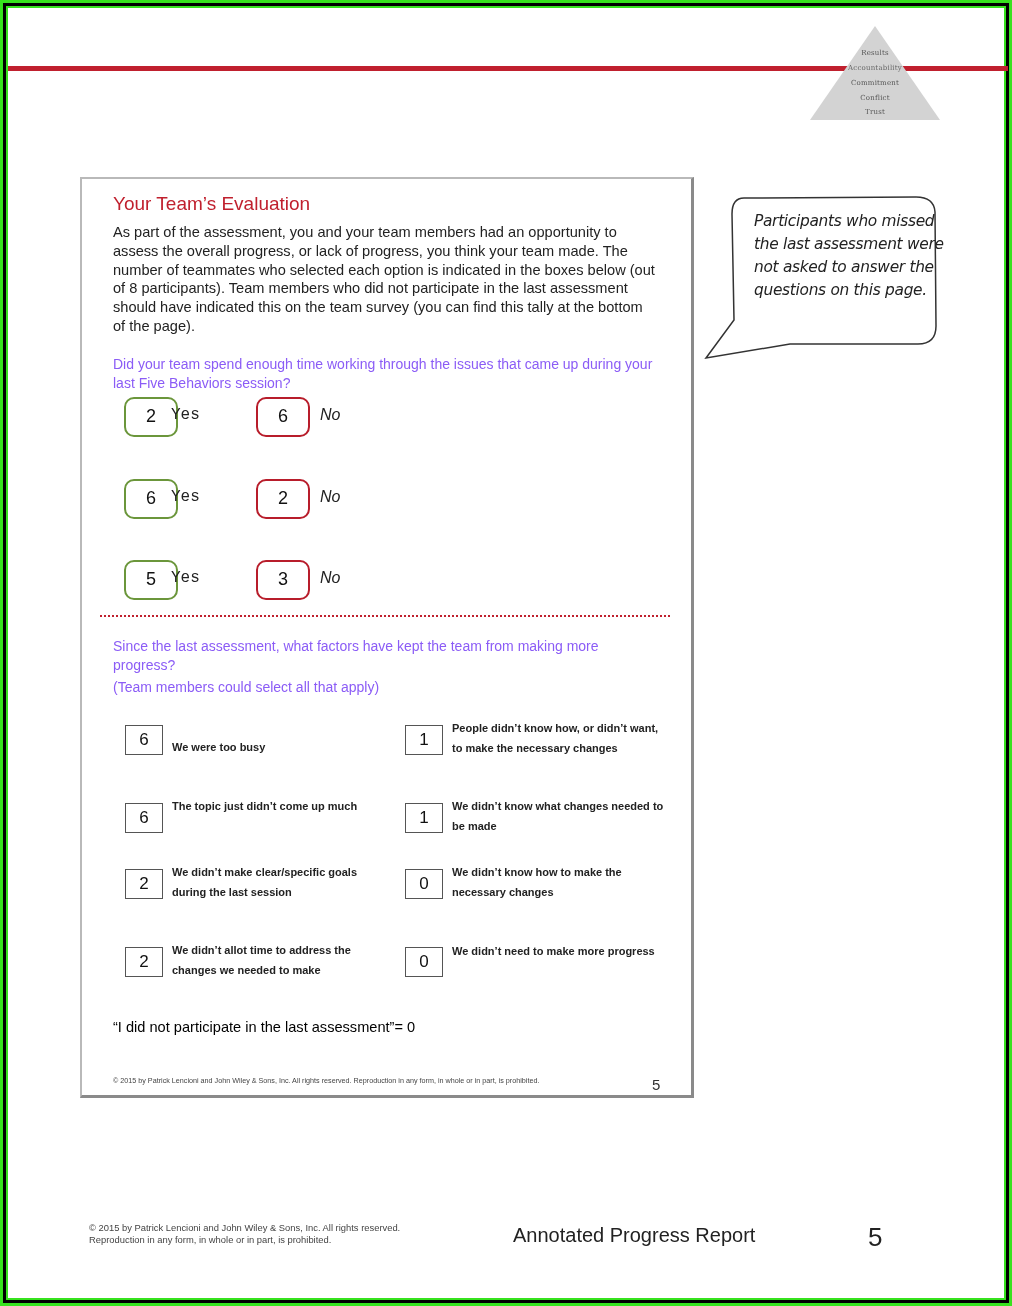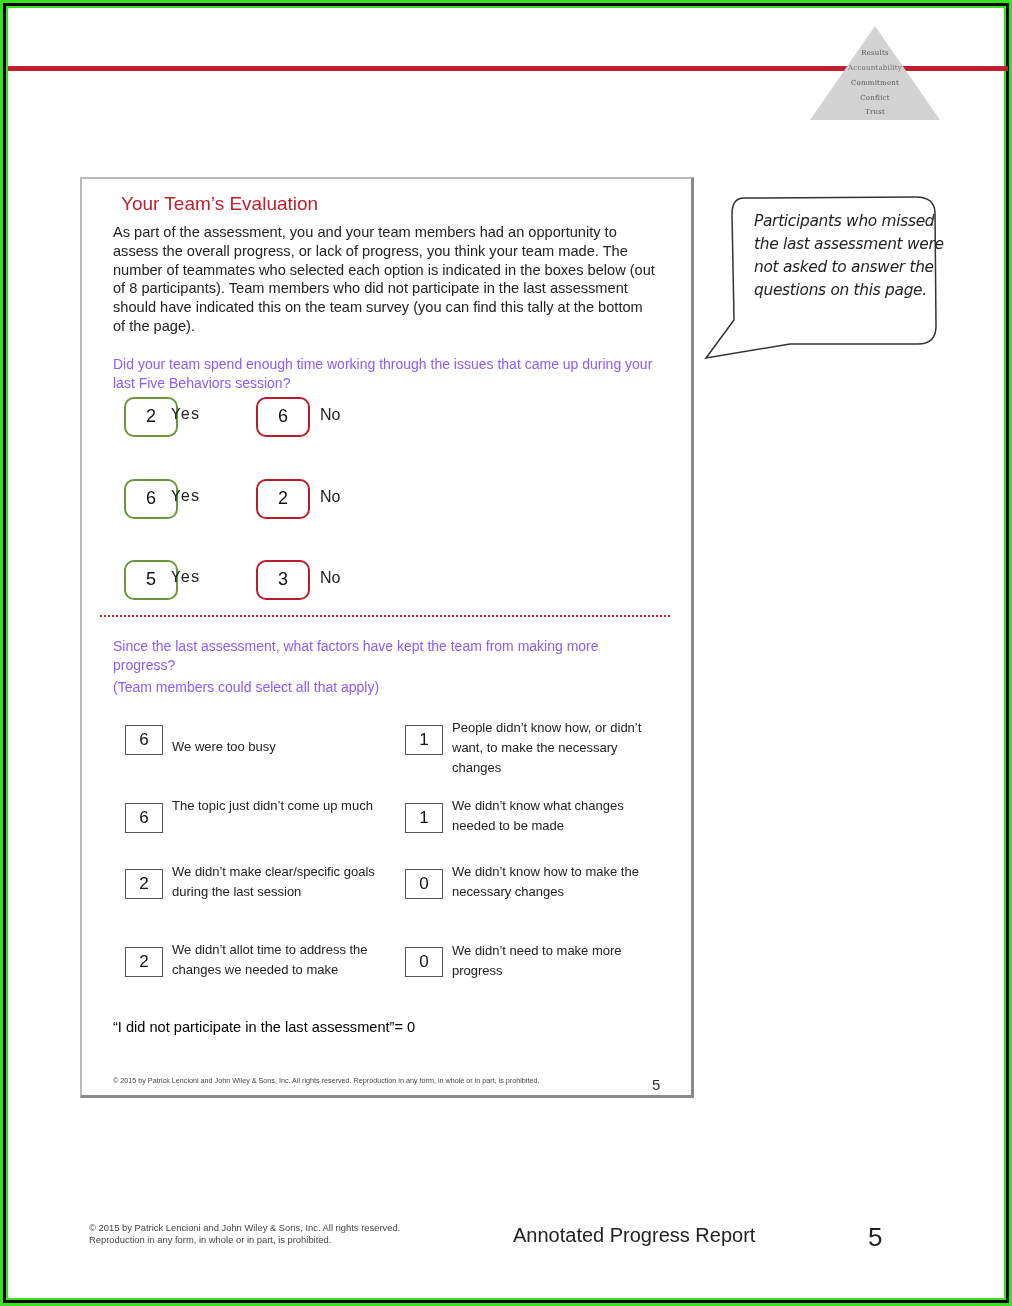--- a/index.html
+++ b/index.html
@@ -25,47 +25,47 @@
       font-family: "DejaVu Serif", serif; font-size: 7px; color: #555; letter-spacing: 0.2px;
     }
     .page-title {
       position: absolute; left: 82px; top: 86px; font-size: 32px; color: #111; font-weight: normal;
     }
     .card {
       position: absolute; left: 72px; top: 169px; width: 614px; height: 921px;
       background: #fff; border: 2px solid #b9b9b9; border-right: 3px solid #8a8a8a; border-bottom: 3px solid #8a8a8a;
     }
     .card-title {
-      position: absolute; left: 31px; top: 14px; font-size: 19px; color: #c0202e; margin-left: 8px;
+      position: absolute; left: 31px; top: 14px; font-size: 19px; color: #c0202e;
     }
     .intro {
       position: absolute; left: 31px; top: 44px; width: 545px; font-size: 14.6px; line-height: 18.8px; color: #222;
     }
     .question {
       position: absolute; left: 31px; font-size: 14px; line-height: 18.8px; color: #8b5cf6; width: 560px;
     }
     .answer-row { position: absolute; left: 42px; height: 40px; width: 300px; }
     .answer-box {
       position: absolute; top: 0; width: 54px; height: 40px; border-radius: 10px; border: 2.5px solid;
       font-size: 18px; text-align: center; line-height: 35px; color: #111; background: #fff;
     }
     .answer-box.yes { left: 0; border-color: #6b963b; }
     .answer-box.no { left: 132px; border-color: #b81d2b; }
     .answer-label { position: absolute; top: 9px; font-size: 16px; color: #222; }
     .answer-label.yes { left: 47px; font-family: Liberation Mono, monospace; }
-    .answer-label.no { left: 196px; }
+    .answer-label.no { left: 196px; font-style: italic; }
     .dotted-rule {
       position: absolute; left: 18px; top: 436px; width: 570px; height: 0; border-top: 2px dotted #c0202e;
     }
     .factor { position: absolute; width: 260px; }
     .factor-box {
       position: absolute; left: 0; top: 0; width: 38px; height: 30px; border: 1.5px solid #555;
       font-size: 17px; text-align: center; line-height: 27px; color: #111; background: #fff;
     }
-    .factor-text { position: absolute; left: 47px; font-size: 13px; line-height: 20px; color: #222; width: 215px; }
+    .factor-text { position: absolute; left: 47px; font-size: 11px; line-height: 20px; color: #222; width: 215px; font-weight: bold; }
     .nonpart { position: absolute; left: 31px; top: 840px; font-size: 14.6px; color: #000000; }
     .card-copyright {
       position: absolute; left: 31px; top: 897px; width: 460px; font-size: 7.2px; line-height: 9px; color: #444;
     }
     .card-pagenum { position: absolute; left: 570px; top: 897px; font-size: 15px; color: #333; }
     .bubble { position: absolute; left: 696px; top: 186px; width: 240px; height: 170px; }
     .bubble svg { position: absolute; left: 0; top: 0; }
     .bubble-text {
       position: absolute; left: 50px; top: 16px; width: 190px;
       font-family: "DejaVu Sans", sans-serif; font-style: italic; font-size: 15.4px; line-height: 23px; color: #222;

